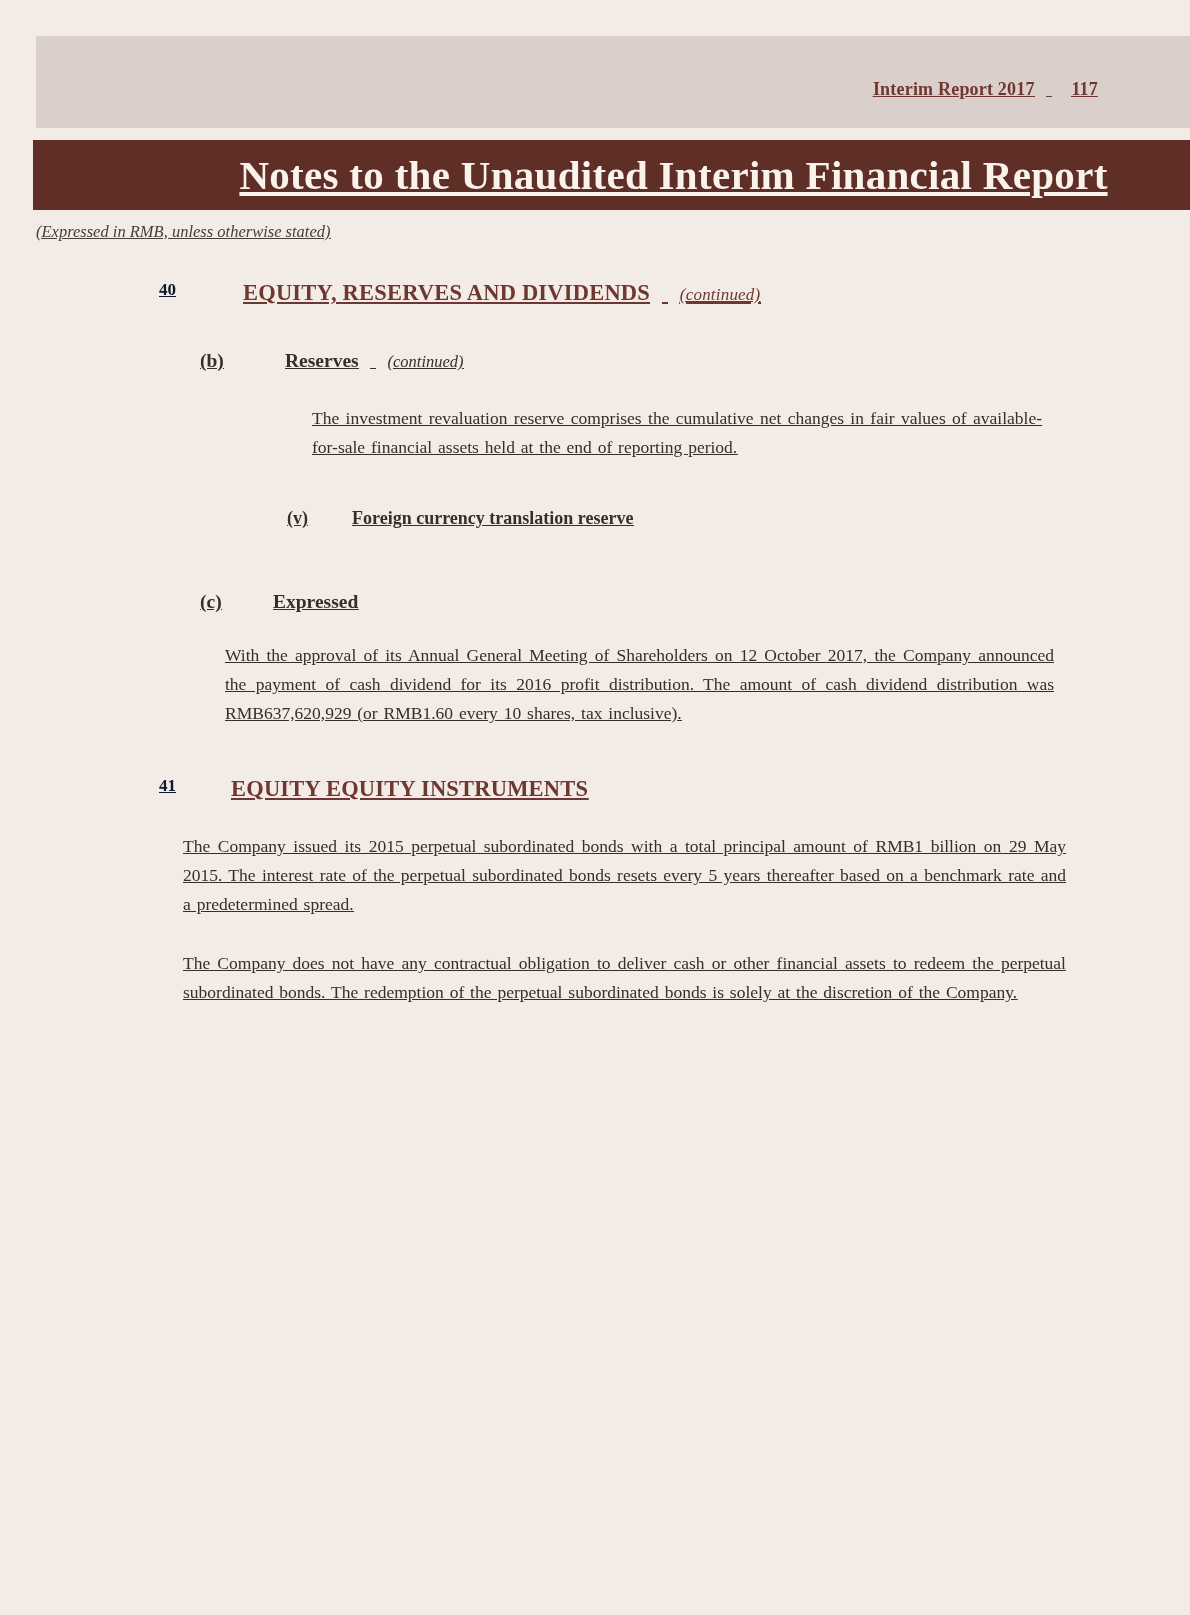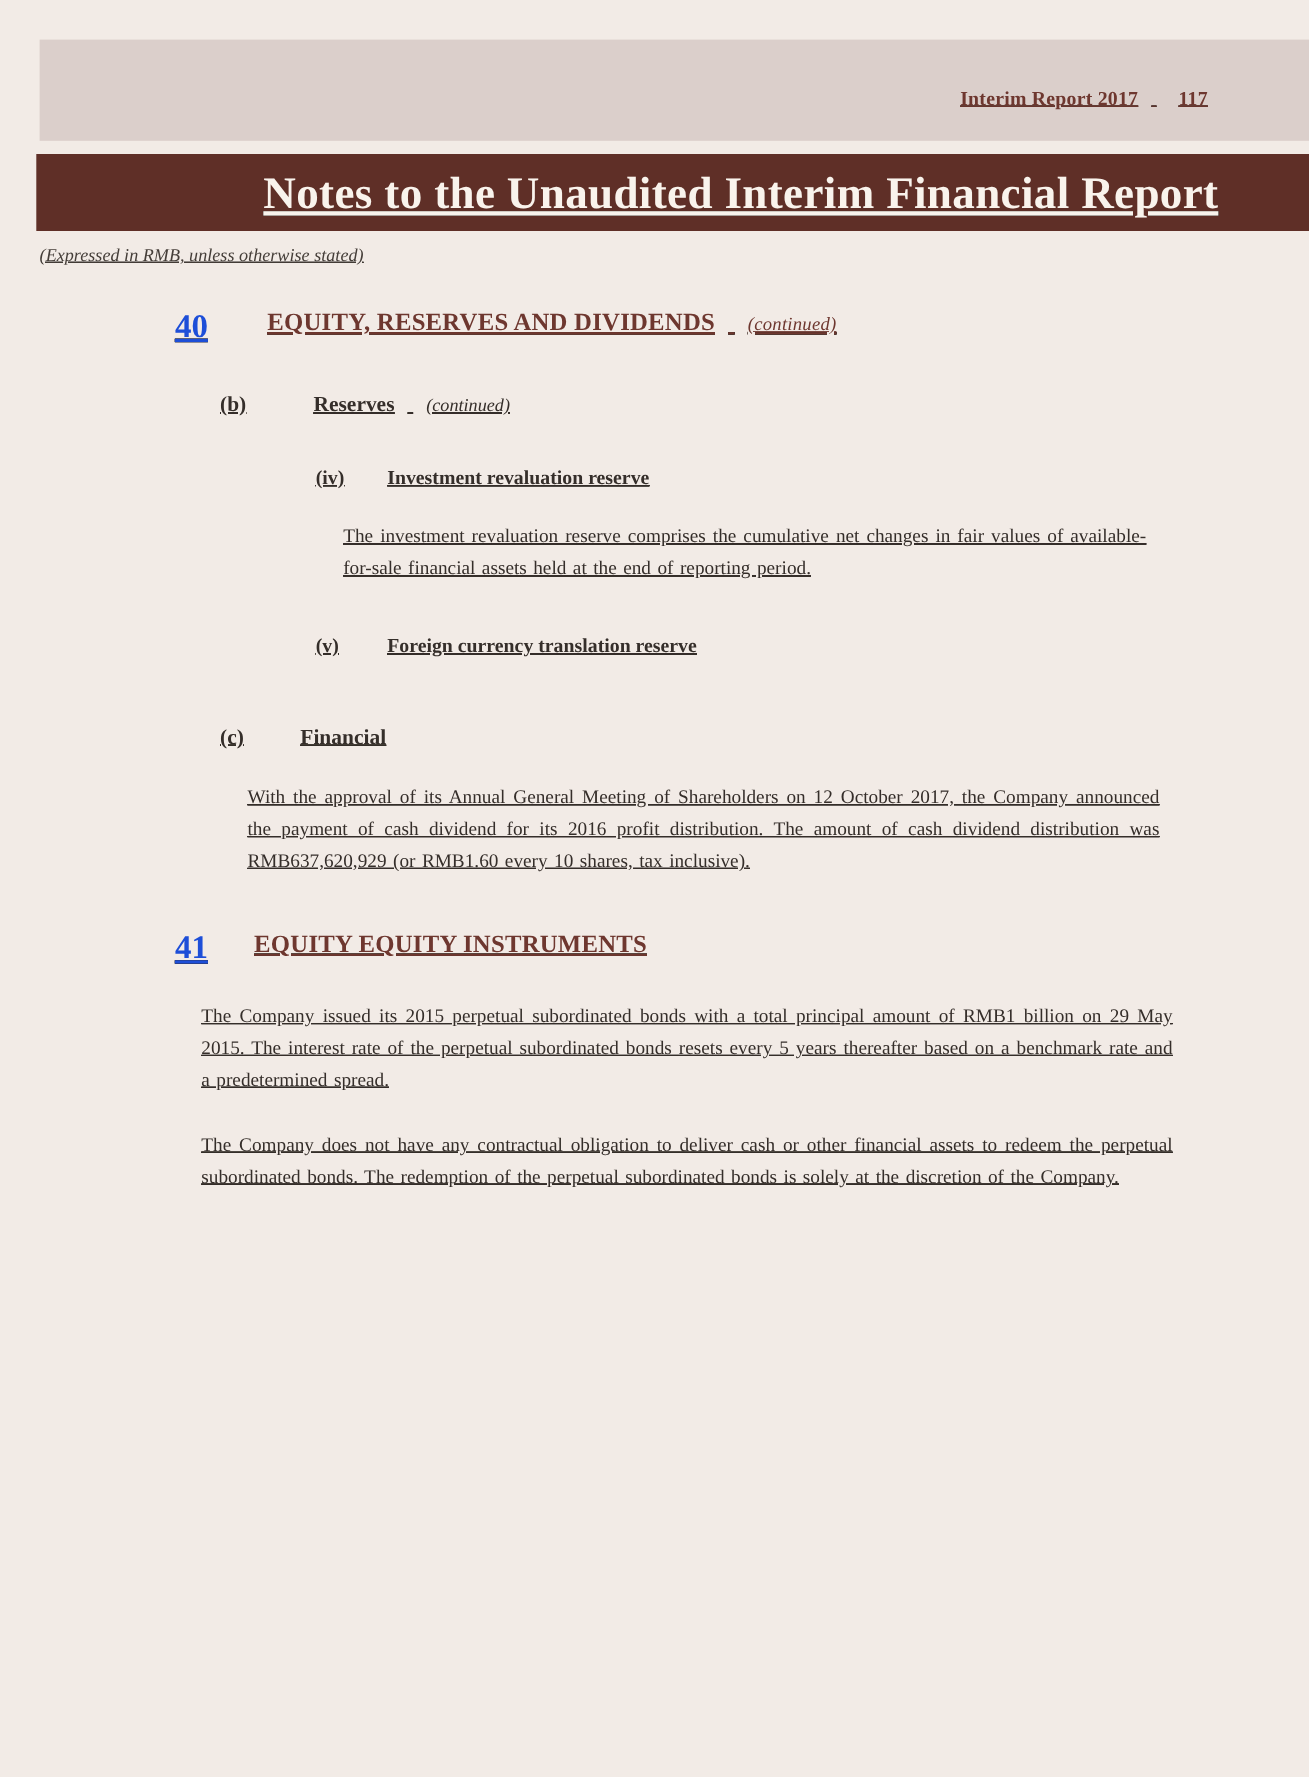--- a/index.html
+++ b/index.html
@@ -46,23 +46,23 @@
     margin-top: 8px;
     font-style: italic;
     font-size: 16.5px;
     color: #453e39;
   }
   .content { padding: 0 112px 0 87px; }
 
   .h1row { display: flex; margin-top: 26px; }
   .h1row .num {
     flex: 0 0 48px;
-    color: #1d4ed8;
+    color: #0f172a;
     font-weight: bold;
-    font-size: 30px;
+    font-size: 17px;
   }
   .h1row .h1text {
     color: #6e372f;
     font-weight: bold;
     font-size: 22.5px;
     letter-spacing: 0.2px;
   }
   .cont {
     font-weight: normal;
     font-style: italic;
@@ -120,39 +120,35 @@
       <span class="h1text"><span>EQUITY, RESERVES AND DIVIDENDS</span> <span class="cont">(continued)</span></span>
     </div>
 
     <div class="sub2 first">
       <div class="h2row">
         <span class="lbl">(b)</span>
         <span class="h2text"><span>Reserves</span> <span class="cont">(continued)</span></span>
       </div>
 
       <div class="sub3 first">
-        <div class="h3row">
-          <span class="lbl">(iv)</span>
-          <span class="h3text">Investment revaluation reserve</span>
-        </div>
         <p class="body">The investment revaluation reserve comprises the cumulative net changes in fair values of available-for-sale financial assets held at the end of reporting period.</p>
       </div>
 
       <div class="sub3 spaced">
         <div class="h3row">
           <span class="lbl">(v)</span>
           <span class="h3text">Foreign currency translation reserve</span>
         </div>
       </div>
     </div>
 
     <div class="sub2 spaced">
       <div class="h2row">
         <span class="lbl">(c)</span>
-        <span class="h2text">Financial</span>
+        <span class="h2text">Expressed</span>
       </div>
       <p class="body">With the approval of its Annual General Meeting of Shareholders on 12 October 2017, the Company announced the payment of cash dividend for its 2016 profit distribution. The amount of cash dividend distribution was RMB637,620,929 (or RMB1.60 every 10 shares, tax inclusive).</p>
     </div>
   </section>
 
   <section class="sec41">
     <div class="h1row" style="margin-top:0">
       <span class="num">41</span>
       <span class="h1text">EQUITY EQUITY INSTRUMENTS</span>
     </div>

